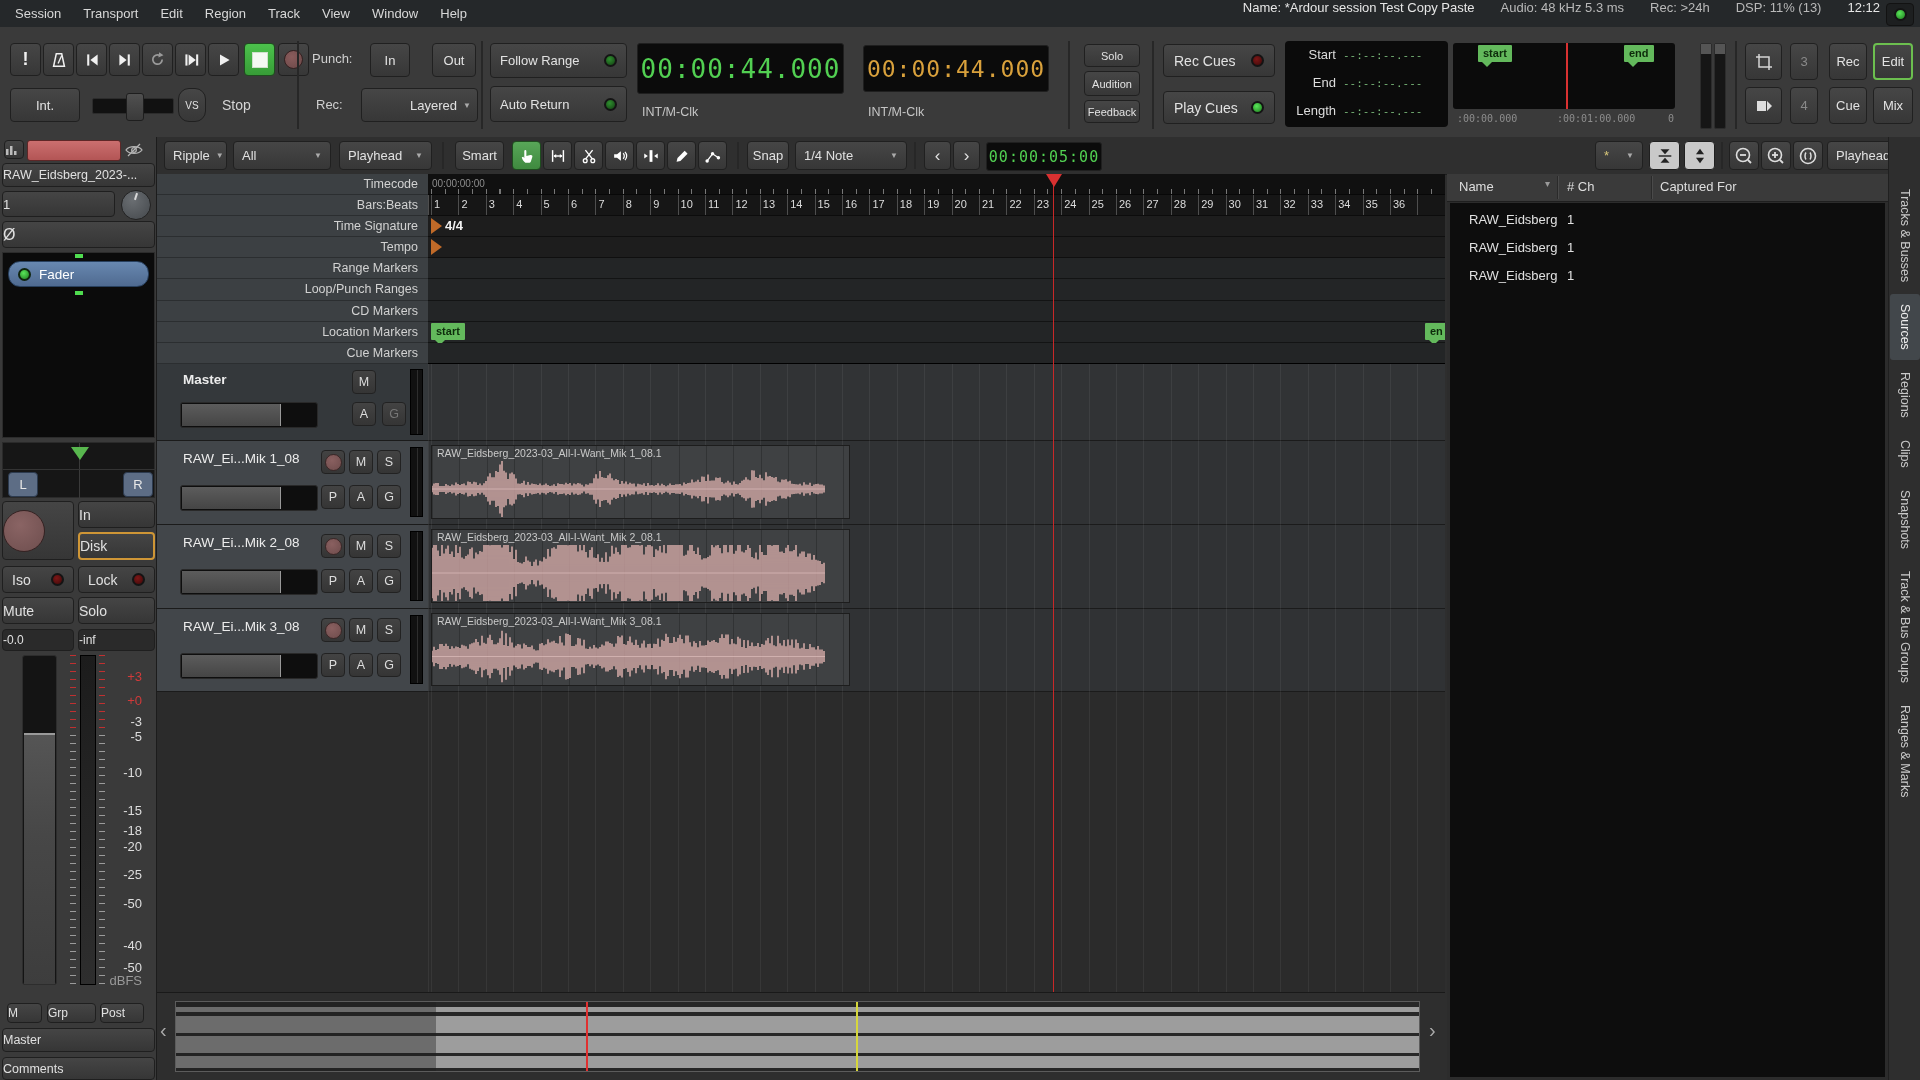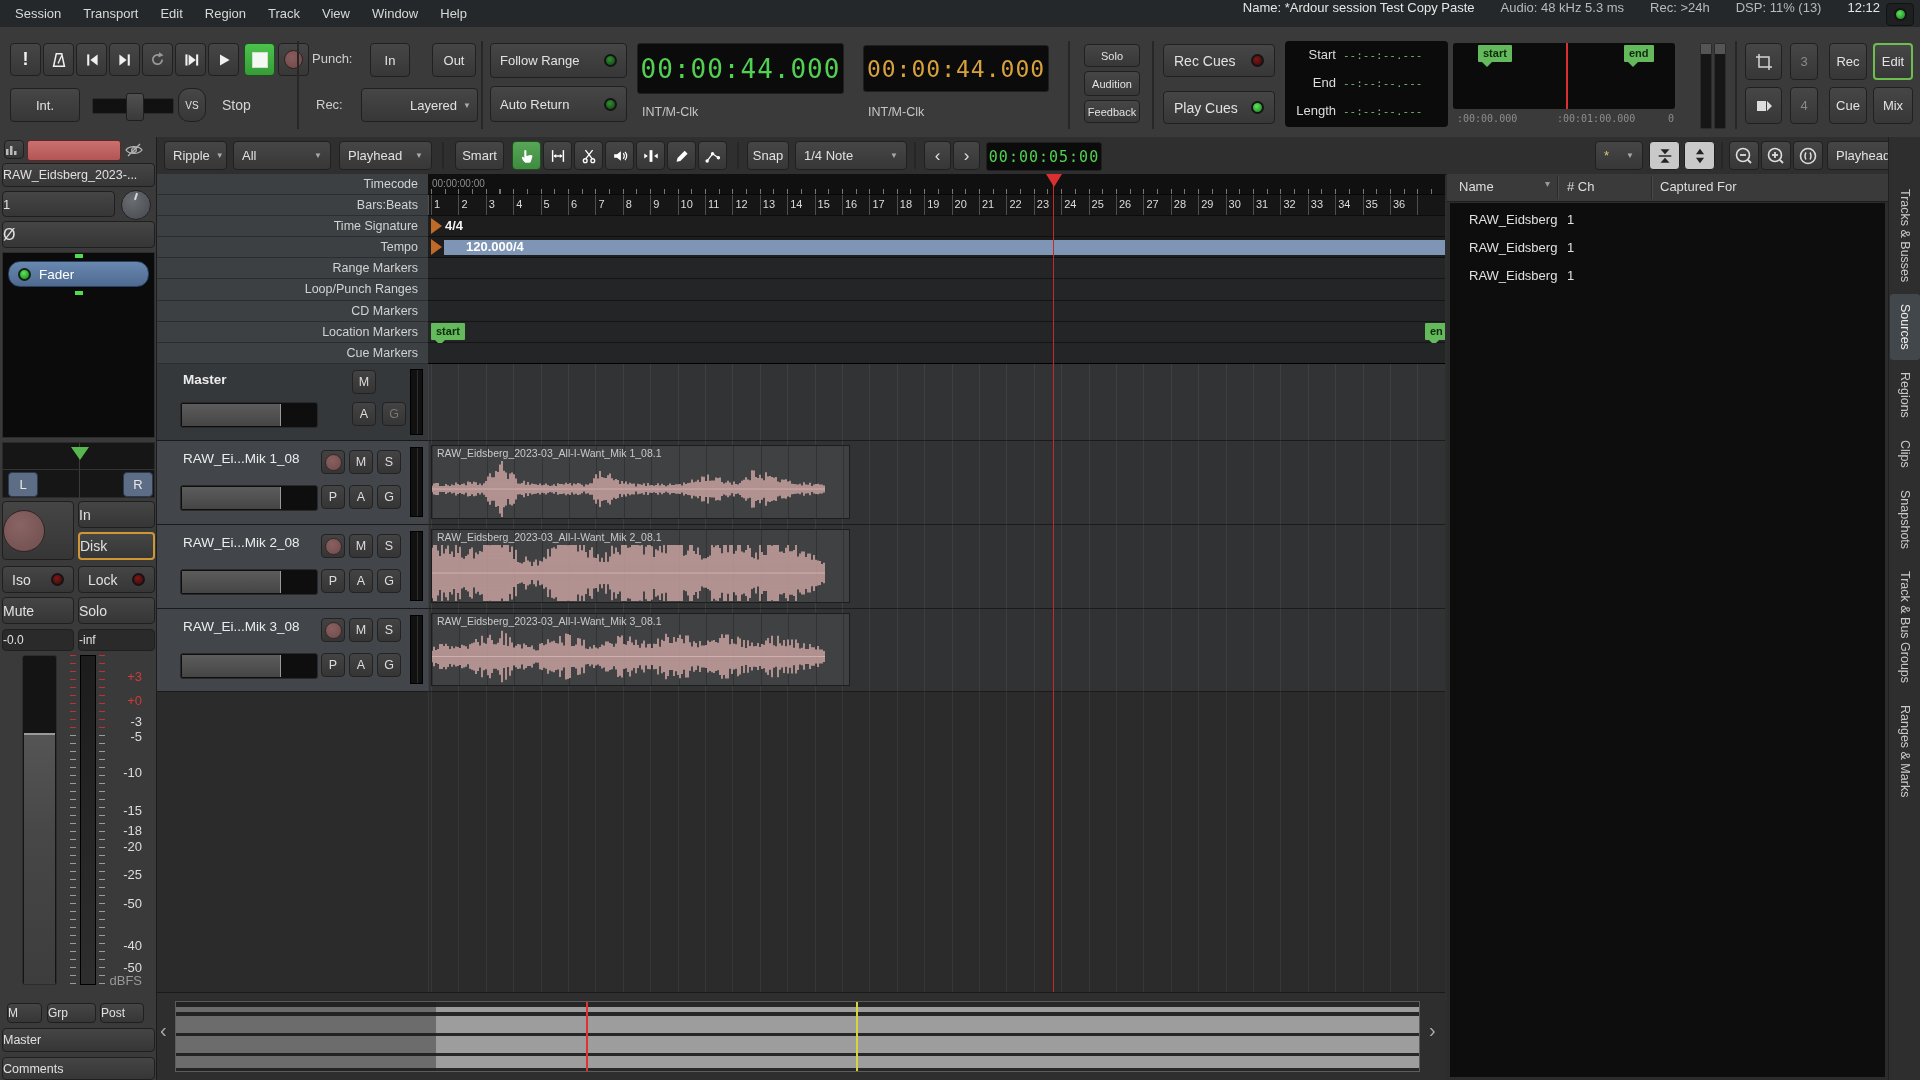--- a/index.html
+++ b/index.html
@@ -684,23 +684,20 @@
           <span class="barnum" style="left:937.5999999999999px;">35</span>
           <span class="barnum" style="left:965px;">36</span>
         </div>
     </div>
     <div class="rrow" style="background:#1d1d1d;">
       <div style="position:absolute;left:3px;top:2px;width:0;height:0;border:8px solid transparent;border-left:11px solid #c06a28;"></div>
       <span style="position:absolute;left:17px;top:2px;font-weight:bold;color:#f2f2f2;">4/4</span>
     </div>
     <div class="rrow" style="background:#1d1d1d;">
       <div style="position:absolute;left:3px;top:2px;width:0;height:0;border:8px solid transparent;border-left:11px solid #c06a28;"></div>
-      <div style="position:absolute;left:16px;right:0;top:3px;height:15px;background:#7e95b5;">
-        <span style="position:absolute;left:22px;top:-1px;font-weight:bold;color:#fff;">120.000/4</span>
-      </div>
     </div>
     <div class="rrow" style="background:#232526;"></div>
     <div class="rrow" style="background:#232526;"></div>
     <div class="rrow" style="background:#232526;"></div>
     <div class="rrow" style="background:#232526;">
       <div class="flag" style="left:3px;top:1px;"><span>start</span></div>
       <div class="flag" style="left:997px;top:1px;"><span>en</span></div>
     </div>
     <div class="rrow" style="background:#232526;border-bottom:1px solid #000;"></div>
 

